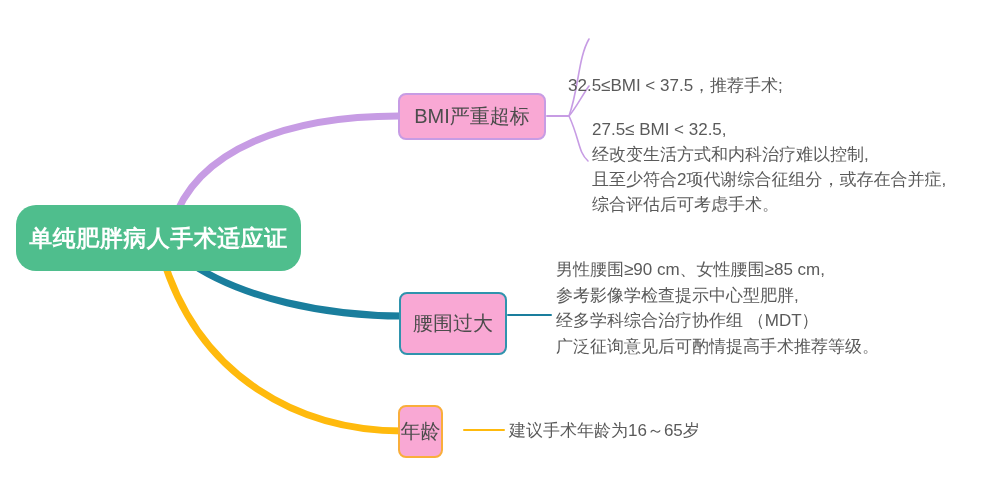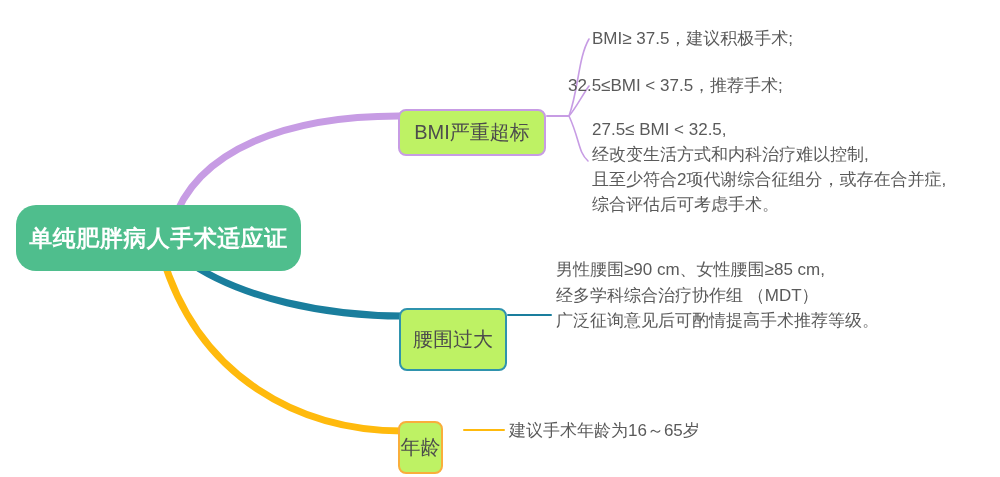--- a/index.html
+++ b/index.html
@@ -26,30 +26,29 @@
     font-size: 23px;
     font-weight: bold;
     letter-spacing: 0.5px;
     display: flex;
     align-items: center;
     justify-content: center;
     white-space: nowrap;
   }
   .branch-node {
     position: absolute;
-    background: #bef264;
+    background: #f9a8d4;
     border-radius: 8px;
     color: #4C4C4C;
     font-size: 20px;
     display: flex;
     align-items: center;
     justify-content: center;
     box-sizing: border-box;
     white-space: nowrap;
-    margin-top: 16px;
   }
   .node-bmi   { left: 398px; top: 93px;  width: 148px; height: 47px; border: 2px solid #C79CE4; }
   .node-waist { left: 399px; top: 292px; width: 108px; height: 63px; border: 2px solid #2F93AD; }
   .node-age   { left: 398px; top: 405px; width: 45px;  height: 53px; border: 2px solid #F9AE3B; }
   .leaf {
     position: absolute;
     color: #5A5A5A;
     font-size: 17px;
     white-space: nowrap;
   }
@@ -80,35 +79,33 @@
 
     <path d="M 464 430 L 504 430" fill="none" stroke-width="2" stroke-linecap="round" stroke="#FFBA0D"></path>
   </svg>
 
   <div class="root-node">单纯肥胖病人手术适应证</div>
 
   <div class="branch-node node-bmi">BMI严重超标</div>
   <div class="branch-node node-waist">腰围过大</div>
   <div class="branch-node node-age">年龄</div>
 
-  <div class="leaf leaf-bmi-1">
-    <div>BMI≥ 37.5，建议积极手术;</div>
-  </div>
   <div class="leaf leaf-bmi-2">
     <div>32.5≤BMI &lt; 37.5，推荐手术;</div>
   </div>
   <div class="leaf leaf-bmi-3">
     <div>27.5≤ BMI &lt; 32.5,</div>
     <div>经改变生活方式和内科治疗难以控制,</div>
     <div>且至少符合2项代谢综合征组分，或存在合并症,</div>
     <div>综合评估后可考虑手术。</div>
   </div>
 
   <div class="leaf leaf-waist">
     <div>男性腰围≥90 cm、女性腰围≥85 cm,</div>
+    <div>参考影像学检查提示中心型肥胖,</div>
     <div>经多学科综合治疗协作组 （MDT）</div>
     <div>广泛征询意见后可酌情提高手术推荐等级。</div>
   </div>
 
   <div class="leaf leaf-age">
     <div>建议手术年龄为16～65岁</div>
   </div>
 
 </div>
 

